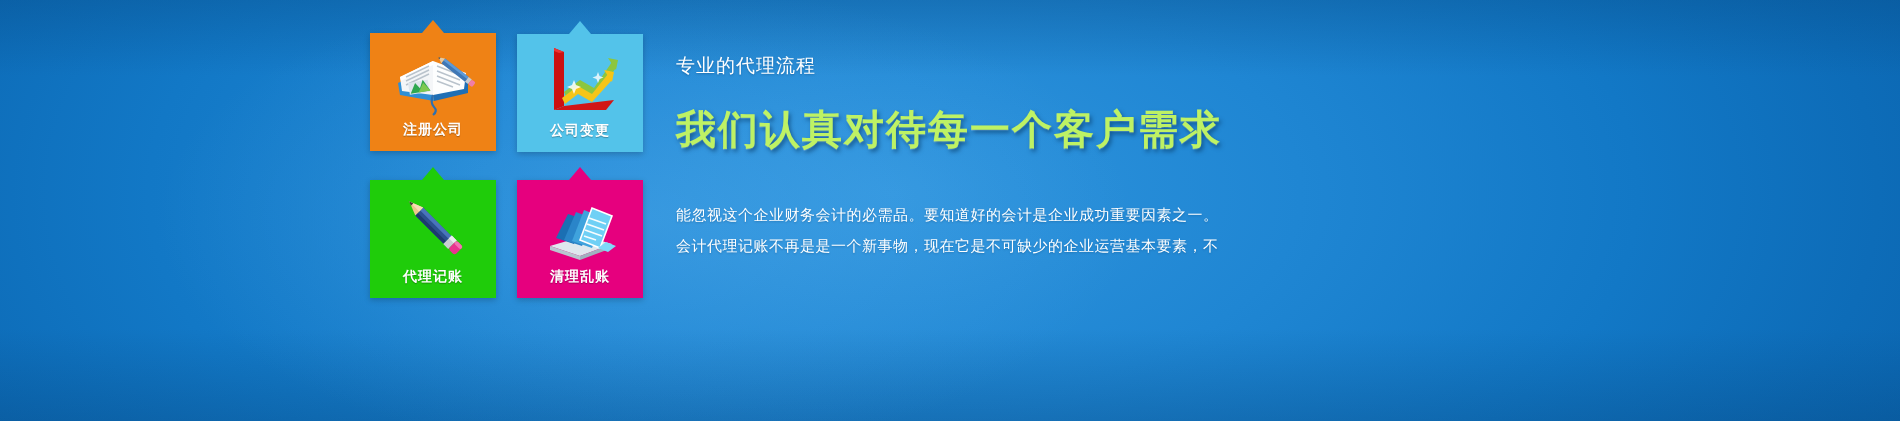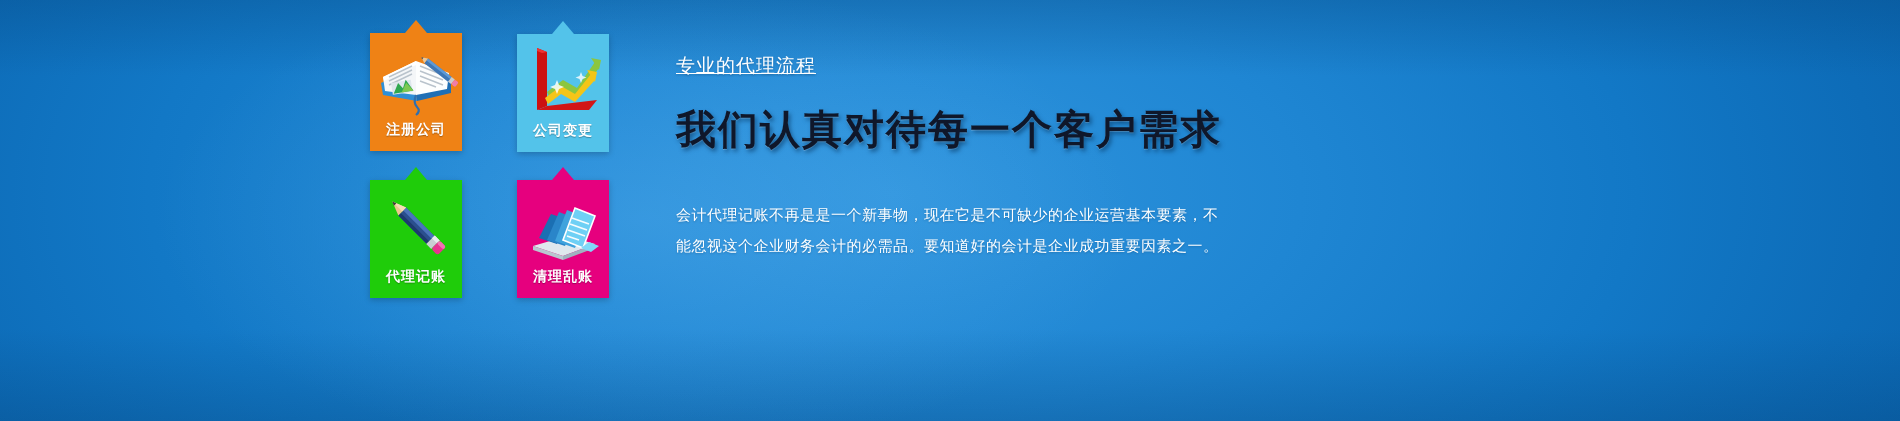--- a/index.html
+++ b/index.html
@@ -38,21 +38,21 @@
   
   #tiles {
     position: absolute;
     left: 370px;
     top: 33px;
     width: 258px;
     height: 265px;
   }
   .tile {
     position: absolute;
-    width: 92px;
+    width: 126px;
     height: 118px;
     box-shadow: 0 2px 6px rgba(0,0,0,0.22);
   }
   .tile-0 { left: 0px;   top: 0px;   }
   .tile-1 { left: 147px; top: 1px;   }
   .tile-2 { left: 0px;   top: 147px; }
   .tile-3 { left: 147px; top: 147px; }
 
   
   .tile .notch {
@@ -97,28 +97,27 @@
     top: 52px;
     width: 900px;
   }
   #eyebrow {
     font-size: 19px;
     line-height: 26px;
     color: #ffffff;
     letter-spacing: 1px;
     font-family: "DejaVu Sans", "Liberation Sans", sans-serif;
     text-shadow: 0 1px 2px rgba(3,52,96,0.35);
-    text-decoration: underline;
   }
   #headline {
     margin-top: 26px;
     font-size: 40px;
     line-height: 50px;
     font-weight: 700;
-    color: #0f172a;
+    color: #bef264;
     letter-spacing: 2px;
     font-family: "DejaVu Serif", "Liberation Serif", serif;
     text-shadow: 2px 3px 4px rgba(2,44,84,0.55), 0 1px 0 rgba(255,255,255,0.25);
   }
   #body-copy {
     position: absolute;
     left: 676px;
     top: 200px;
     width: 560px;
     font-size: 15px;
@@ -261,17 +260,17 @@
       <div class="caption">代理记账</div>
     </div>
   </div>
 
   <div id="copy">
     <div id="eyebrow">专业的代理流程</div>
     <div id="headline">我们认真对待每一个客户需求</div>
   </div>
 
   <div id="body-copy">
+    <span class="ln">能忽视这个企业财务会计的必需品。要知道好的会计是企业成功重要因素之一。</span>
     <span class="ln">会计代理记账不再是是一个新事物，现在它是不可缺少的企业运营基本要素，不</span>
-    <span class="ln">能忽视这个企业财务会计的必需品。要知道好的会计是企业成功重要因素之一。</span>
   </div>
 
 </div>
 
 </body></html>

